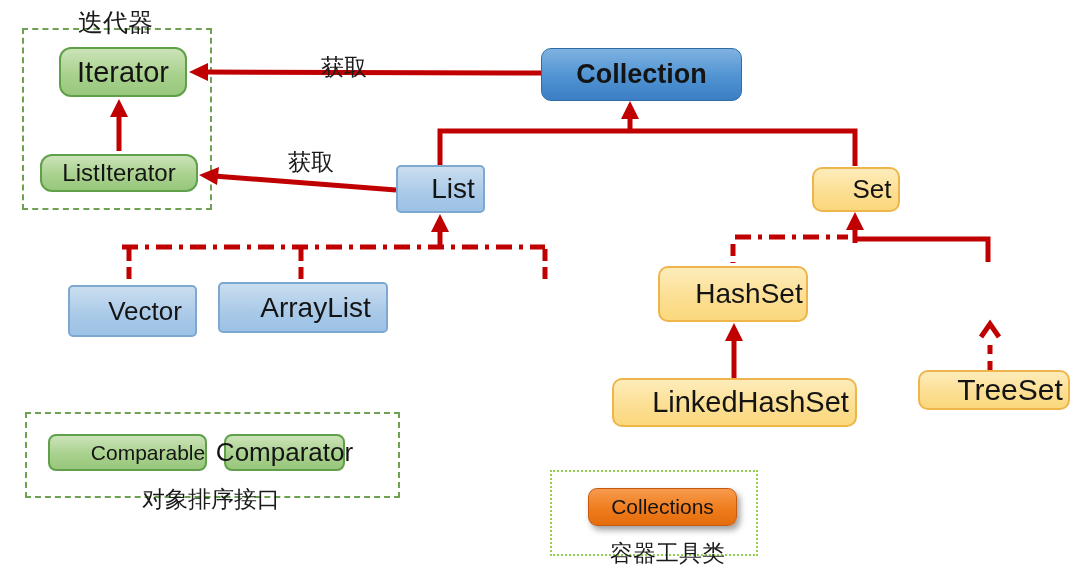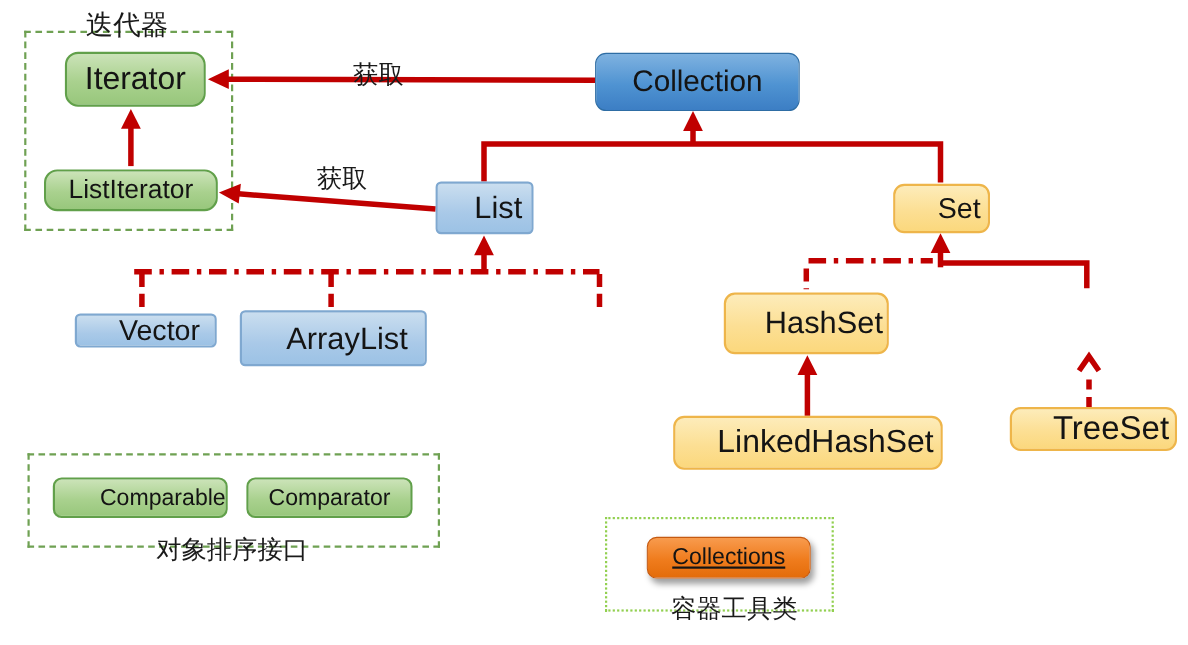--- a/index.html
+++ b/index.html
@@ -44,38 +44,37 @@
     border:2px solid #eeb54a;
     border-radius:10px;
     padding-left:32px;
   }
   
   .orange{
     background:linear-gradient(180deg,#f89b4e 0%,#ef7c1d 55%,#e46c0a 100%);
     border:1px solid #c55a11;
     border-radius:9px;
     box-shadow:3px 4px 6px rgba(0,0,0,0.38);
-    text-decoration:underline;
   }
 
   
   .n-iterator      {left:59px;  top:47px;  width:128px; height:50px; font-size:29px;}
   .n-listiterator  {left:40px;  top:154px; width:158px; height:38px; font-size:24px;}
-  .n-collection    {left:541px; top:48px;  width:186px; height:53px; font-size:27px;}
+  .n-collection    {left:541px; top:48px;  width:201px; height:53px; font-size:27px;font-weight:bold;}
   .n-list          {left:396px; top:165px; width:89px;  height:48px; font-size:28px;}
   .n-set           {left:812px; top:167px; width:88px;  height:45px; font-size:26px;}
-  .n-vector        {left:68px;  top:285px; width:129px; height:31px; font-size:26px;}
+  .n-vector        {left:68px;  top:285px; width:129px; height:52px; font-size:26px;}
   .n-arraylist     {left:218px; top:282px; width:170px; height:51px; font-size:28px;}
   .n-linkedlist    {left:460px; top:283px; width:173px; height:50px; font-size:28px;}
   .n-hashset       {left:658px; top:266px; width:150px; height:56px; font-size:28px;}
   .n-sortedset     {left:918px; top:262px; width:152px; height:58px; font-size:27px; color:#a6a6a6;}
   .n-linkedhashset {left:612px; top:378px; width:245px; height:49px; font-size:29px;}
   .n-treeset       {left:918px; top:370px; width:152px; height:40px; font-size:30px;}
   .n-comparable    {left:48px;  top:434px; width:159px; height:37px; font-size:21px; border-radius:8px;padding-left:41px;}
-  .n-comparator    {left:224px; top:434px; width:151px; height:37px; font-size:21px; border-radius:8px;}
+  .n-comparator    {left:224px; top:434px; width:121px; height:37px; font-size:26px; border-radius:8px;}
   .n-collections   {left:588px; top:488px; width:149px; height:38px; font-size:21px;}
 
   
   .frame{position:absolute;box-sizing:border-box;background:transparent;}
   .f-iterator{left:22px; top:28px; width:190px; height:182px; border:2px dashed #6fa153;}
   .f-sorting {left:25px; top:412px; width:375px; height:86px;  border:2px dashed #6fa153;}
   .f-utility {left:550px;top:470px; width:208px; height:86px;  border:2px dotted #92d050;}
 
   
   .cn{

